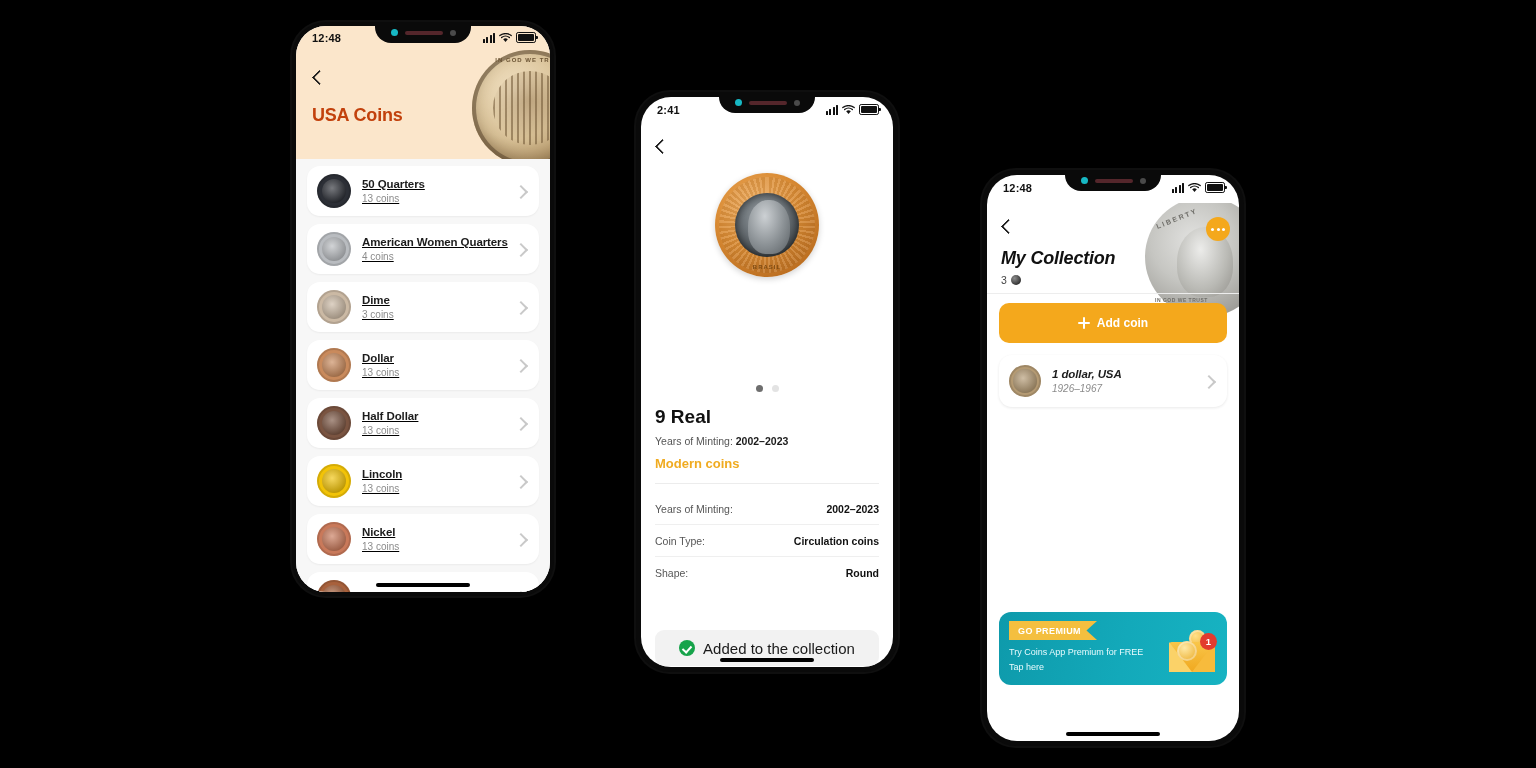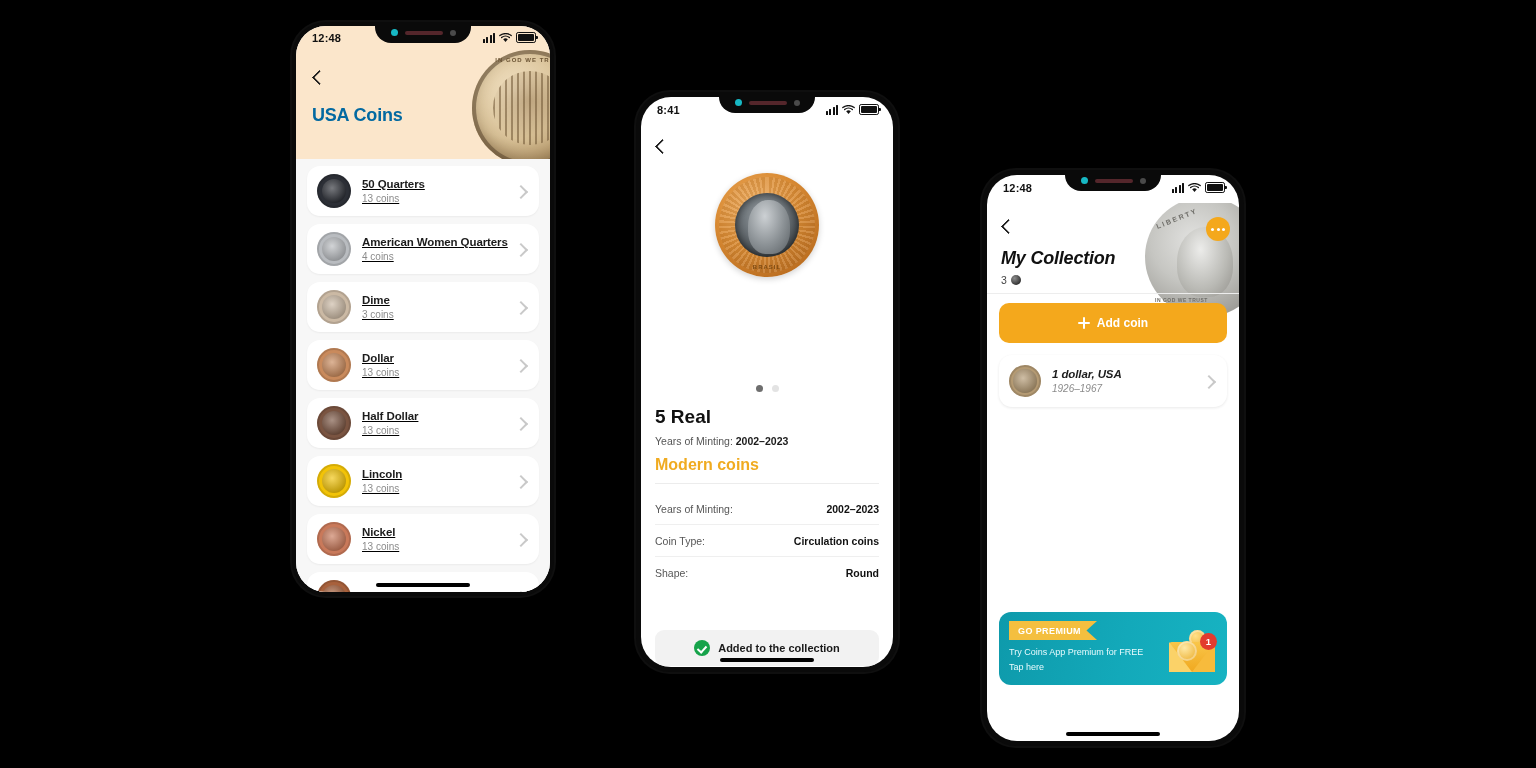--- a/index.html
+++ b/index.html
@@ -55,21 +55,21 @@
     background:
       radial-gradient(circle at 36% 34%, #f0dfc0 0%, #d9c298 46%, #a98a5c 78%, #6d5637 100%);
     box-shadow:inset 0 0 0 4px rgba(90,70,45,.55), inset 0 -6px 16px rgba(80,60,35,.4);}
   .p1-hero .em{position:absolute;inset:18%;border-radius:50%;
       background:
         repeating-linear-gradient(90deg, rgba(110,85,52,.55) 0 2px, transparent 2px 6px),
         radial-gradient(circle at 50% 40%, rgba(150,120,80,.5), transparent 70%);}
   .p1-hero .mot{position:absolute;top:7px;left:0;right:0;text-align:center;font-size:6px;
       color:#6b5434;letter-spacing:1px;font-weight:700;}
   .p1-back{position:absolute;left:16px;top:44px;width:16px;height:16px;}
-  .p1-title{position:absolute;left:16px;top:79px;font-size:18px;font-weight:700;color:#0369a1;
+  .p1-title{position:absolute;left:16px;top:79px;font-size:18px;font-weight:700;color:#c2410c;
             letter-spacing:-.2px;}
   .p1-list{position:absolute;left:0;right:0;top:133px;bottom:0;background:#f7f7f7;
            padding:7px 11px 0 11px;box-sizing:border-box;}
   .ccard{display:flex;align-items:center;background:#fff;border-radius:13px;
          padding:8px 10px;margin-bottom:8px;box-shadow:0 1px 2px rgba(0,0,0,.05);text-decoration:underline;}
   .ccoin{width:34px;height:34px;border-radius:50%;flex:0 0 34px;margin-right:11px;position:relative;
          box-shadow:inset 0 0 0 2px rgba(0,0,0,.12);}
   .ccoin .face{position:absolute;inset:14%;border-radius:50%;opacity:.65;
      background:radial-gradient(circle at 42% 38%, rgba(255,255,255,.55), rgba(0,0,0,.35) 75%);}
   .ctext{flex:1;min-width:0;}
@@ -97,33 +97,33 @@
   .realcoin .head{position:absolute;left:32%;top:26%;width:40%;height:52%;border-radius:48% 48% 42% 42%;
      background:radial-gradient(ellipse at 40% 30%, #cfd3d6, #8d9397 55%, #5b6165 100%);opacity:.95;}
   .realcoin .brz{position:absolute;bottom:7px;left:0;right:0;text-align:center;font-size:6px;
      color:#7d4a12;font-weight:700;letter-spacing:1px;}
   .dots{position:absolute;left:0;right:0;top:288px;display:flex;justify-content:center;gap:9px;}
   .dot{width:7px;height:7px;border-radius:50%;background:#e3e3e3;}
   .dot.on{background:#6e6e6e;}
   .p2-title{position:absolute;left:14px;top:309px;font-size:19px;font-weight:700;color:#111;}
   .p2-sub{position:absolute;left:14px;top:338px;font-size:10.5px;color:#555;}
   .p2-sub b{color:#1a1a1a;font-weight:700;}
-  .p2-cat{position:absolute;left:14px;top:359px;font-size:16px;color:#f0ab20;font-weight:600;}
+  .p2-cat{position:absolute;left:14px;top:359px;font-size:13px;color:#f0ab20;font-weight:600;}
   .p2-hr{position:absolute;left:14px;right:14px;top:386px;height:1px;background:#ececec;}
   .p2-rows{position:absolute;left:14px;right:14px;top:396px;}
   .irow{display:flex;align-items:center;justify-content:space-between;height:31px;
         border-bottom:1px solid #efefef;}
   .ikey{font-size:10.5px;color:#565656;}
   .ival{font-size:10.5px;color:#111;font-weight:700;}
   .addedbar{position:absolute;left:14px;right:14px;top:533px;height:36px;background:#f2f2f2;
             border-radius:9px;display:flex;align-items:center;justify-content:center;gap:8px;}
   .tick{width:16px;height:16px;border-radius:50%;background:#16a34a;position:relative;flex:0 0 16px;}
   .tick:after{content:"";position:absolute;left:5px;top:3.6px;width:4px;height:7px;
     border-right:2px solid #fff;border-bottom:2px solid #fff;transform:rotate(42deg);}
-  .addedtxt{font-size:11px;color:#1a1a1a;font-weight:700;text-align:right;}
+  .addedtxt{font-size:15px;color:#1a1a1a;font-weight:400;text-align:right;}
 
   
   #p3{left:982px;top:170px;width:262px;height:576px;}
   #p3 .screen{left:5px;top:5px;width:252px;height:566px;border-radius:30px;background:#fff;}
   #p3 .notch{width:96px;height:21px;}
   #p3 .statusbar{height:26px;padding:7px 14px 0 16px;font-size:11px;}
   .p3-hero{position:absolute;right:0;top:28px;width:96px;height:110px;overflow:hidden;}
   .p3-hero .q{position:absolute;left:2px;top:-6px;width:120px;height:120px;border-radius:50%;
      background:radial-gradient(circle at 40% 36%, #e2e2e0 0%, #c6c6c2 40%, #a3a29d 72%, #7d7c76 100%);}
   .p3-hero .qh{position:absolute;left:34px;top:24px;width:56px;height:70px;border-radius:50% 50% 42% 42%;
@@ -315,21 +315,21 @@
           <div class="head"></div>
           <div class="brz">BRASIL</div>
         </div>
       </div>
 
       <div class="dots">
         <span class="dot on"></span>
         <span class="dot"></span>
       </div>
 
-      <div class="p2-title">5 Real</div>
+      <div class="p2-title">9 Real</div>
       <div class="p2-sub">
         <span>Years of Minting:</span>
         <b>2002–2023</b>
       </div>
       <div class="p2-cat">Modern coins</div>
       <div class="p2-hr"></div>
 
       <div class="p2-rows">
         <div class="irow">
           <span class="ikey">Years of Minting:</span>
@@ -344,21 +344,21 @@
           <span class="ival">Round</span>
         </div>
       </div>
 
       <div class="addedbar">
         <span class="tick"></span>
         <span class="addedtxt">Added to the collection</span>
       </div>
 
       <div class="statusbar">
-        <div class="clock">8:41</div>
+        <div class="clock">2:41</div>
         <div class="sb-right">
           <div class="bars">
             <i style="height:4px"></i>
               <i style="height:6px"></i>
               <i style="height:8px"></i>
               <i style="height:10px"></i>
           </div>
           <svg class="wifi" width="13" height="10" viewBox="0 0 13 10">
             <path d="M6.5 9 L4.2 6.3 a3.6 3.6 0 0 1 4.6 0 Z" fill="#111"></path>
             <path d="M2.6 4.6 a6 6 0 0 1 7.8 0" stroke="#111" stroke-width="1.3" fill="none" stroke-linecap="round"></path>

